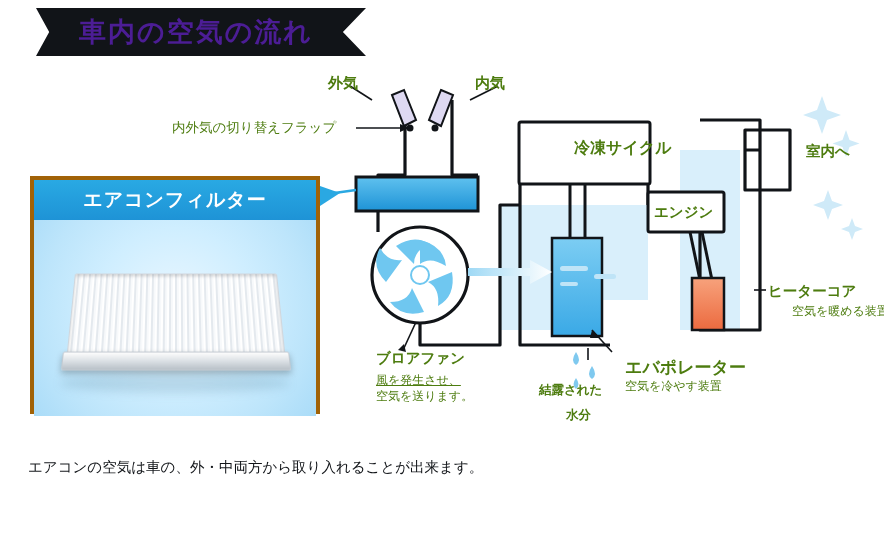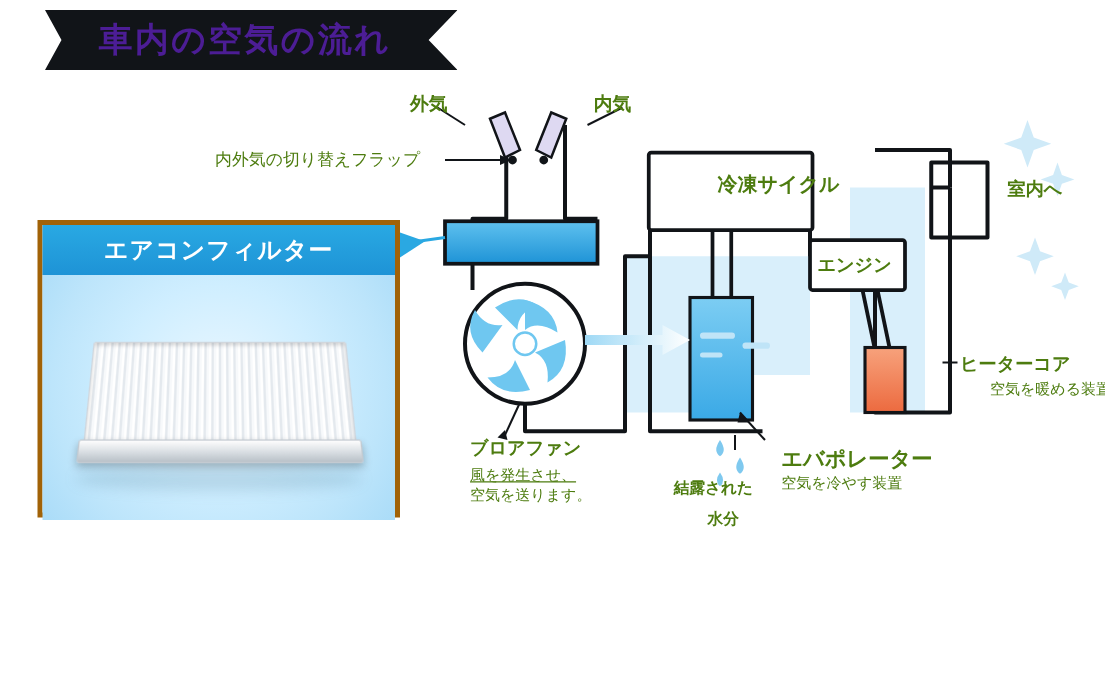--- a/index.html
+++ b/index.html
@@ -243,16 +243,17 @@
   <div class="lbl" style="left:376px;top:372px;font-size:12px;text-decoration:underline;">風を発生させ、</div>
   <div class="lbl" style="left:376px;top:388px;font-size:12px;">空気を送ります。</div>
 
   <div class="lbl b" style="left:539px;top:382px;font-size:12.5px;">結露された</div>
   <div class="lbl b" style="left:566px;top:407px;font-size:12.5px;">水分</div>
 
   <div class="lbl b" style="left:625px;top:356px;font-size:17px;">エバポレーター</div>
   <div class="lbl" style="left:625px;top:378px;font-size:12px;text-align:center;">空気を冷やす装置</div>
 
   <div class="caption">
+    <div>エアコンの空気は車の、外・中両方から取り入れることが出来ます。</div>
   </div>
 
   <div class="footer-bar"></div>
 </div>
 
 </body></html>

